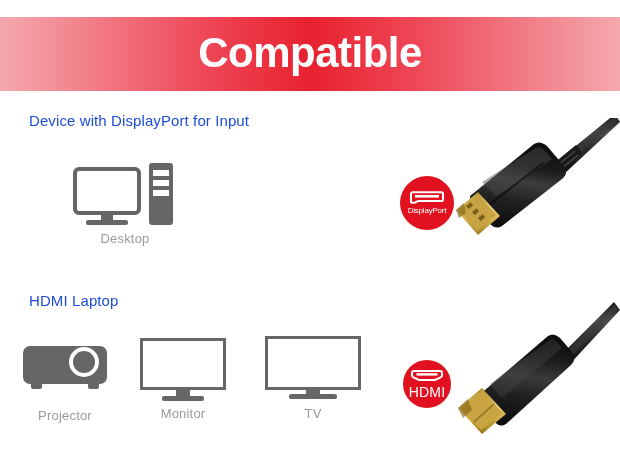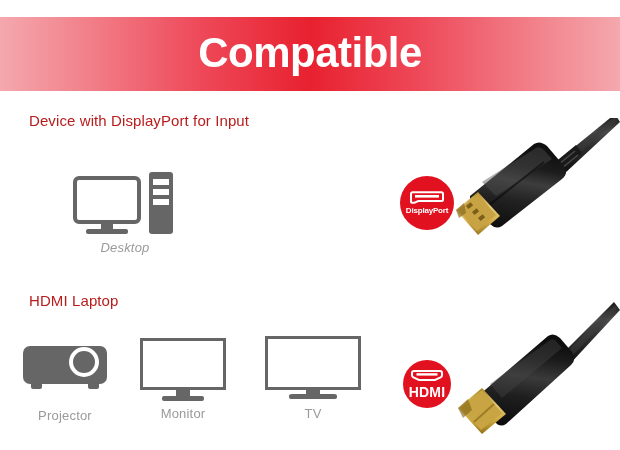--- a/index.html
+++ b/index.html
@@ -46,36 +46,36 @@
     font-weight: bold;
     letter-spacing: -0.5px;
     line-height: 1;
     padding-bottom: 3px;
   }
 
   
   .section-heading {
     position: absolute;
     left: 29px;
-    color: #b91c1c;
+    color: #1d4ed8;
     font-size: 15px;
     font-weight: normal;
     letter-spacing: 0.1px;
   }
   #heading-dp { top: 112px; }
   #heading-hdmi { top: 292px; }
 
   
   .icon-row {
     position: absolute;
     left: 0;
     width: 400px;
     height: 110px;
   }
-  #row-input { top: 164px; font-style: italic; }
+  #row-input { top: 155px; }
   #row-output { top: 330px; }
 
   .icon-cell {
     position: absolute;
     text-align: center;
     width: 130px;
   }
   .icon-art {
     height: 68px;
     position: relative;
@@ -249,21 +249,21 @@
     left: 400px; top: 176px;
     width: 54px; height: 54px;
   }
   #badge-hdmi {
     left: 403px; top: 360px;
     width: 48px; height: 48px;
   }
   .badge-glyph { display: block; }
   .badge-text {
     color: #ffffff;
-    font-weight: bold;
+    font-weight: normal;
     line-height: 1;
   }
   #badge-displayport .badge-text { font-size: 8px; margin-top: 3px; letter-spacing: -0.2px; }
   #badge-hdmi .badge-text { font-size: 14px; margin-top: 3px; letter-spacing: 0.2px; }
 
   
   .cable { position: absolute; }
   #cable-dp { left: 452px; top: 118px; width: 168px; height: 122px; }
   #cable-hdmi { left: 452px; top: 300px; width: 168px; height: 150px; }
 </style>

